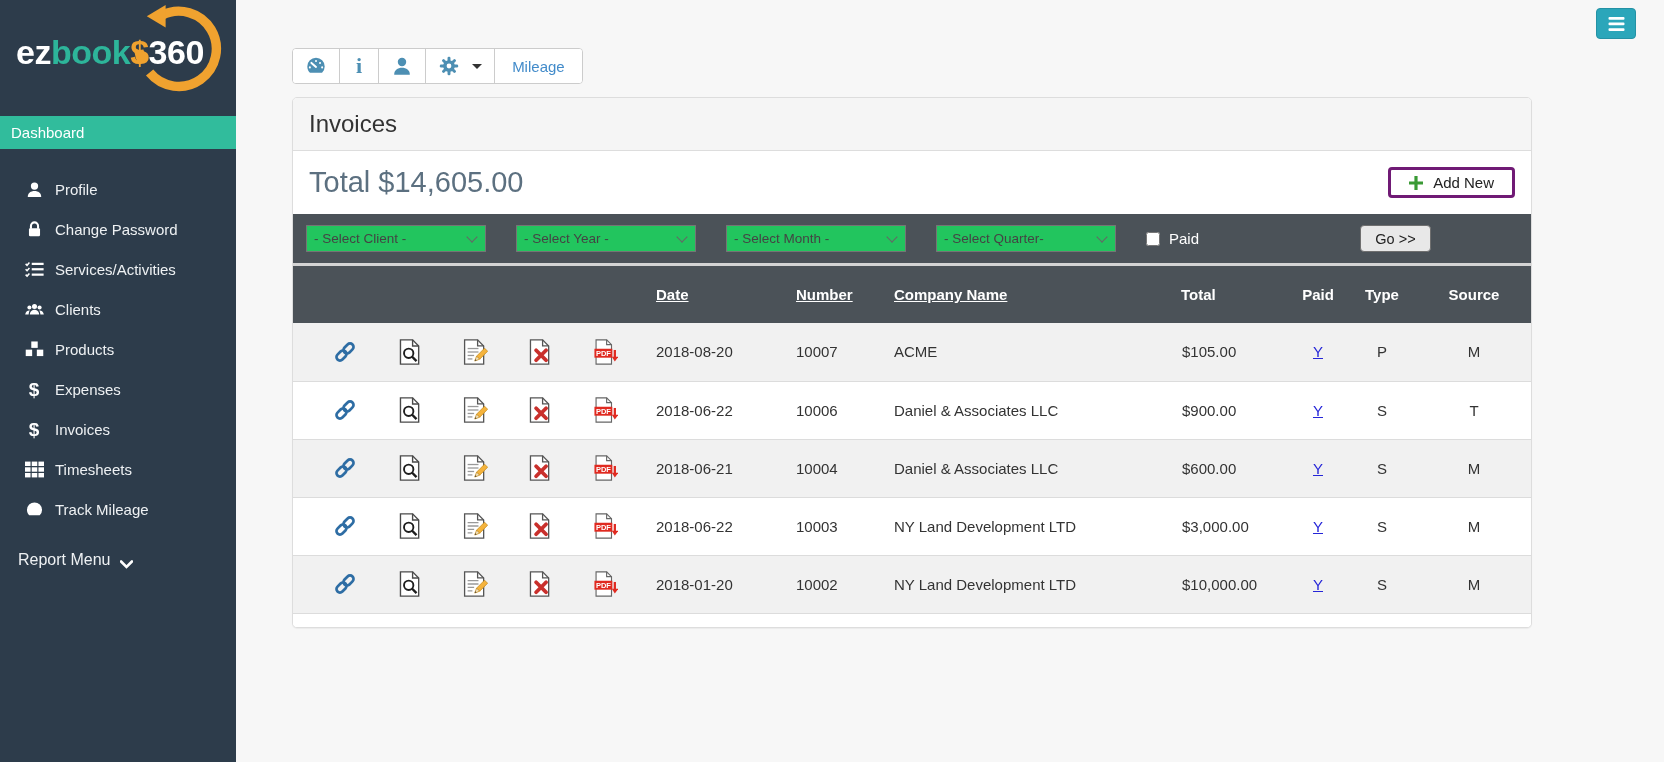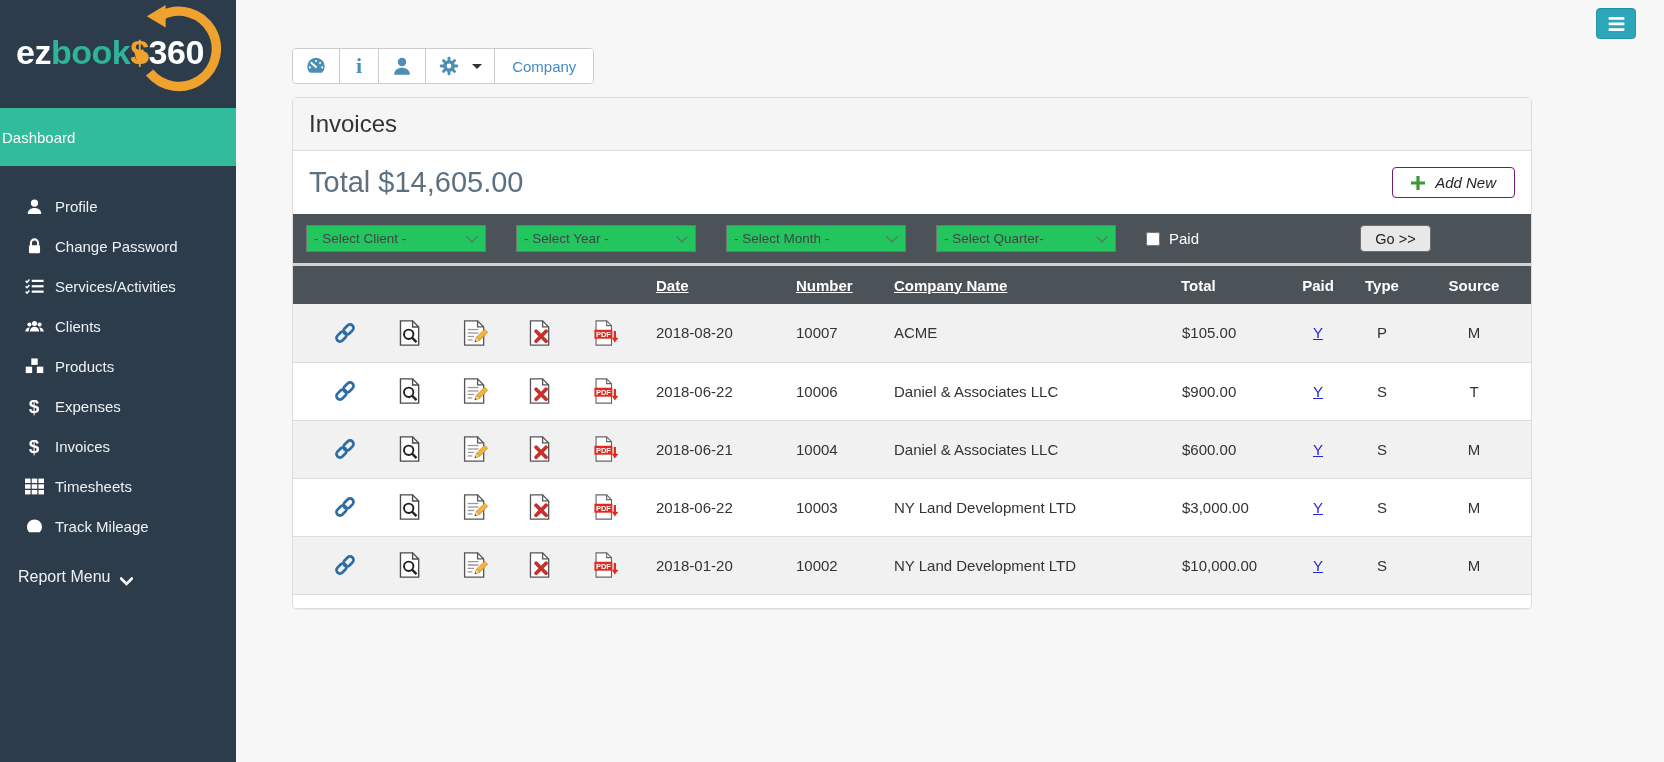--- a/index.html
+++ b/index.html
@@ -13,22 +13,22 @@
   .app { display:flex; width:100%; height:100%;border-radius:13px; }
 
   
   .sidebar { flex:0 0 236px; width:236px; background:#2d3c4b; color:#eef1f3; }
   .logo { position:relative; height:104px; padding:30px 0 0 16px; cursor:pointer; }
   .logo-arc { position:absolute; left:128px; top:3px; width:94px; height:94px; }
   .logo-text { position:relative; font-size:34px; font-weight:bold; letter-spacing:-0.5px; line-height:1.3; }
   .lg-ez,.lg-360 { color:#ffffff; }
   .lg-book { color:#2db59a; }
   .lg-dollar { color:#f0a22f; }
-  .dash-band { background:#31bc9c; height:58px; margin-top:4px; display:flex; align-items:center;
-               padding-left:2px; font-size:15px; color:#fff; cursor:pointer; }
+  .dash-band { background:#31bc9c; height:33px; margin-top:12px; display:flex; align-items:center;
+               padding-left:11px; font-size:15px; color:#fff; cursor:pointer; }
   .side-menu { margin-top:20px; }
   .side-item { display:flex; align-items:center; padding:10px 0 10px 22px; font-size:15px; cursor:pointer; }
   .s-icon { width:24px; height:20px; margin-right:9px; display:inline-flex; align-items:center; justify-content:center; color:#fff; }
   .s-icon svg { width:19px; height:19px; display:block; }
   .dollar-glyph { font-weight:bold; font-size:19px; color:#fff; line-height:1; }
   .report-menu { margin-top:22px; padding-left:18px; font-size:16px; display:flex; align-items:flex-end; gap:9px; cursor:pointer; }
   .chev svg { width:13px; height:9px; display:block; }
 
   
   main { flex:1; position:relative; padding:48px 0 0 56px; }
@@ -47,41 +47,41 @@
   .caret { width:0; height:0; border-left:5px solid transparent; border-right:5px solid transparent;
            border-top:5px solid #333; margin-left:12px; }
   .logout-btn { font-size:15px; color:#428bca; padding:0 17px; }
 
   
   .panel { width:1240px; margin-top:13px; background:#fff; border:1px solid #ddd; border-radius:5px;
            overflow:hidden; box-shadow:0 1px 1px rgba(0,0,0,0.05); }
   .panel-heading { background:#f5f5f5; border-bottom:1px solid #ddd; padding:12px 16px; font-size:24px; color:#333; }
   .total-row { display:flex; align-items:center; justify-content:space-between; height:63px; padding:0 16px; background:#fff; }
   .total-text { font-size:29px; color:#5c7080; }
-  .add-new { display:inline-flex; align-items:center; gap:10px; background:#fff; border:1px solid #701a75;
-             border-radius:4px; height:31px; padding:0 18px; font-size:15px; color:#222; cursor:pointer; font-family:inherit;font-style:italic; }
+  .add-new { display:inline-flex; align-items:center; gap:10px; background:#fff; border:3px solid #701a75;
+             border-radius:4px; height:31px; padding:0 18px; font-size:15px; color:#222; cursor:pointer; font-family:inherit; }
   .add-new svg { width:14px; height:14px; display:block; }
 
   .filter-bar { background:#4b5258; height:49px; display:flex; align-items:center; padding-left:13px; }
   .sel { position:relative; margin-right:30px; }
   .sel select { appearance:none; -webkit-appearance:none; width:180px; height:27px; background:#22c55e;
                 border:1px solid #757575; border-radius:0; font-size:13.5px; color:#444;
                 padding:0 24px 0 7px; font-family:inherit; }
   .sel::after { content:""; position:absolute; right:10px; top:8px; width:7px; height:7px;
                 border-right:1.6px solid #666; border-bottom:1.6px solid #666; transform:rotate(45deg);
                 pointer-events:none; }
   .paid-wrap { display:flex; align-items:center; gap:9px; color:#fff; font-size:15px; cursor:pointer; }
   .paid-wrap input { width:14px; height:14px; margin:0; cursor:pointer; }
   .go-btn { margin-left:auto; margin-right:100px; width:71px; height:27px; background:#e8e8e8;
             border:1px solid #6f6f6f; border-radius:4px; font-size:14.5px; color:#222; cursor:pointer; font-family:inherit; }
   .gap-line { height:3px; background:#d4d4d4; }
 
   
   table { border-collapse:collapse; width:100%; table-layout:fixed; font-size:15px; color:#333; }
-  thead th { background:#4b5258; color:#fff; font-weight:bold; height:38px; text-align:left; padding:0; }
+  thead th { background:#4b5258; color:#fff; font-weight:bold; height:57px; text-align:left; padding:0; }
   .sortable { text-decoration:underline; cursor:pointer; }
   .c-date, .c-num, .c-comp { padding-left:13px; }
   th.c-total, td.c-total { padding-right:14px; }
   th.c-paid, td.c-paid, th.c-type, td.c-type, th.c-src, td.c-src { text-align:center; padding:0; }
   tbody td { height:58px; border-bottom:1px solid #dcdcdc; }
   tbody tr:nth-child(odd) { background:#f1f1f1; }
   tbody tr:nth-child(even) { background:#fff; }
   .acts { display:flex; align-items:center; gap:39px; padding-left:38px; }
   .act { display:block; height:26px; cursor:pointer; text-decoration:none; }
   .act svg { width:26px; height:26px; display:block; }
@@ -261,21 +261,21 @@
                 <rect x="10.4" y="2" width="3.2" height="20" rx="1.4" transform="rotate(45 12 12)"></rect>
                 <rect x="10.4" y="2" width="3.2" height="20" rx="1.4" transform="rotate(90 12 12)"></rect>
                 <rect x="10.4" y="2" width="3.2" height="20" rx="1.4" transform="rotate(135 12 12)"></rect>
                 <circle cx="12" cy="12" r="6.4"></circle>
               </g>
               <circle cx="12" cy="12" r="2.6" fill="#fff"></circle>
             </svg>
           </span>
         <span class="caret"></span>
       </button>
-      <button class="tb-btn logout-btn">Company</button>
+      <button class="tb-btn logout-btn">Mileage</button>
     </div>
 
     <section class="panel">
       <div class="panel-heading">Invoices</div>
 
       <div class="total-row">
         <span class="total-text">Total $14,605.00</span>
         <button class="add-new">
           <span>
               <svg viewBox="0 0 14 14">

